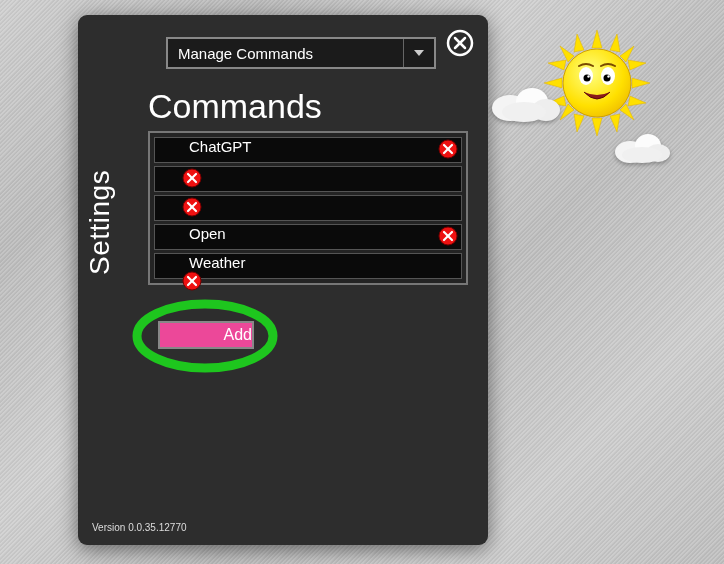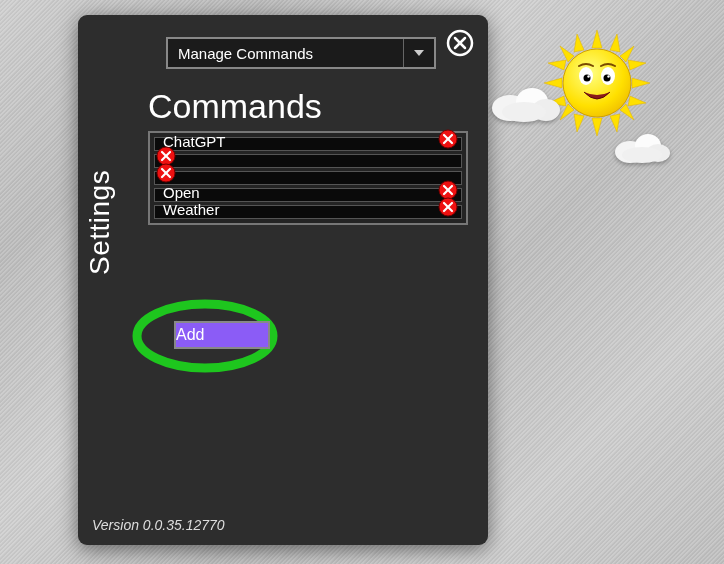--- a/index.html
+++ b/index.html
@@ -99,28 +99,29 @@
     top: 116px;
     left: 70px;
     width: 320px;
     border: 2px solid #777;
     padding: 4px;
     box-sizing: border-box;
     background: #242424;
   }
   .list-row {
     display: flex;
-    align-items: flex-end;
+    align-items: flex-start;
     background: #0a0a0a;
     border: 1px solid #555;
     margin-bottom: 3px;
-    height: 14px;
+    height: 26px;
     box-sizing: border-box;
-  }
-  .list-row:last-child { margin-bottom: 0; }
+    padding-left: 26px;
+  }
+  .list-row:last-child { margin-bottom: 0; flex-direction: column; }
   .row-label {
     flex: 1 1 auto;
     padding-left: 8px;
     font-size: 15px;
     color: #fff;
     cursor: default;
   }
   .row-del {
     width: 22px;
     height: 22px;
@@ -137,42 +138,41 @@
     left: 52px;
     top: 282px;
     width: 150px;
     height: 78px;
     pointer-events: none;
   }
   .highlight-ring svg { width: 100%; height: 100%; }
 
   .add-btn {
     position: absolute;
-    left: 96px;
+    left: 80px;
     top: 306px;
     width: 96px;
     height: 28px;
-    background: #8b5cf6;
+    background: #ec4899;
     border: 2px solid #888;
     color: #fff;
     font-size: 16px;
     display: flex;
     align-items: center;
-    justify-content: flex-start;
+    justify-content: flex-end;
     cursor: pointer;
     box-sizing: border-box;
   }
 
   .version {
     position: absolute;
     left: 14px;
     bottom: 12px;
-    font-size: 14px;
+    font-size: 10px;
     color: #ddd;
-    font-style: italic;
   }
 
   
   .sun {
     position: absolute;
     left: 542px;
     top: 28px;
     width: 110px;
     height: 110px;
   }

